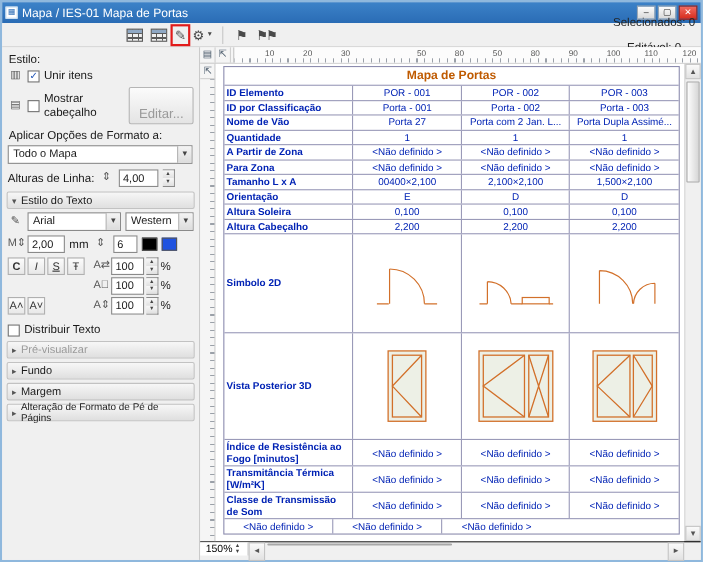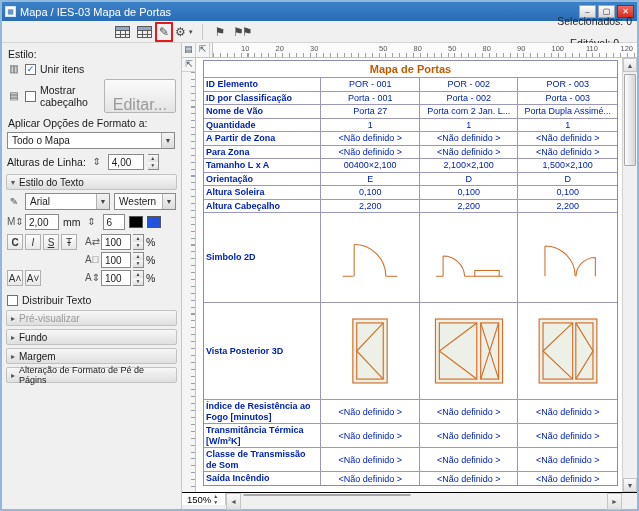--- a/index.html
+++ b/index.html
@@ -37,21 +37,21 @@
   
   .bodyrow { flex:1 1 auto; display:flex; min-height:0; }
   
   .sidebar { width:180px; flex:0 0 auto; background:#f0f0f0; border-right:1px solid #c6c6c6;
              padding:3px 5px 0 5px; font-size:10.5px; color:#1a1a1a; overflow:hidden; }
   .sb-label { margin:2px 0 3px 1px; }
   .sb-row { display:flex; align-items:center; gap:4px; margin-bottom:4px; }
   .sb-icon { width:14px; height:12px; font-size:10px; color:#555; text-align:center; line-height:12px; flex:0 0 auto; }
   .chk { width:11px; height:11px; border:1px solid #707070; background:#fff; display:inline-flex;
          align-items:center; justify-content:center; font-size:9px; color:#1b50b4; flex:0 0 auto; }
-  .sb-btn { margin-left:auto; height:16px; padding:16px 8px; font-size:16px; color:#9a9a9a;
+  .sb-btn { margin-left:auto; height:16px; padding:16px 8px; font-size:12px; color:#9a9a9a;
             background:linear-gradient(#fbfbfb,#e4e4e4); border:1px solid #b5b5b5; border-radius:2px; }
   .select { height:17px; background:#fff; border:1px solid #8a8a8a; display:flex; align-items:center;
             font-size:10px; padding-left:4px; position:relative; }
   .select .arrow { margin-left:auto; width:13px; height:100%; background:linear-gradient(#f4f4f4,#dcdcdc);
                    border-left:1px solid #b0b0b0; display:flex; align-items:center; justify-content:center;
                    font-size:7px; color:#444; }
   .input { height:16px; background:#fff; border:1px solid #8a8a8a; font-size:10px; display:flex;
            align-items:center; padding:0 3px; }
   .spin { width:11px; height:16px; display:flex; flex-direction:column; border:1px solid #8a8a8a; border-left:none; }
   .spin span { flex:1; font-size:5px; line-height:7px; text-align:center; background:linear-gradient(#f8f8f8,#e0e0e0); color:#444; }
@@ -118,21 +118,21 @@
   .sym { width:72px; height:100%; stroke:#d2702a; stroke-width:1.5; fill:none; }
   .sym3 { width:78px; height:88px; stroke:#d2702a; stroke-width:1.5; fill:none; }
 </style>
 </head>
 <body>
 
 <div class="window">
 
   <div class="titlebar">
     <span class="title-icon">▦</span>
-    <span class="title-text">Mapa / IES-03 Mapa de Portas</span>
+    <span class="title-text">Mapa / IES-01 Mapa de Portas</span>
     <span class="winbtns">
       <span class="winbtn">–</span>
       <span class="winbtn">▢</span>
       <span class="winbtn close">✕</span>
     </span>
   </div>
 
   <div class="toolbar">
     <span class="tb-spacer"></span>
     <span class="tbtn">
@@ -448,21 +448,20 @@
                   <div class="tcell tval">&lt;Não definido &gt;</div>
                   <div class="tcell tval">&lt;Não definido &gt;</div>
                 </div>
                 <div class="trow">
                   <div class="tcell tlabel">Classe de Transmissão de Som</div>
                   <div class="tcell tval">&lt;Não definido &gt;</div>
                   <div class="tcell tval">&lt;Não definido &gt;</div>
                   <div class="tcell tval">&lt;Não definido &gt;</div>
                 </div>
                 <div class="trow">
-                  <div class="tcell tlabel">Saída Incêndio</div>
                   <div class="tcell tval">&lt;Não definido &gt;</div>
                   <div class="tcell tval">&lt;Não definido &gt;</div>
                   <div class="tcell tval">&lt;Não definido &gt;</div>
                 </div>
               </div>
           </div>
         </div>
 
         <div class="vscroll">
           <span class="sc-btn">▲</span>

